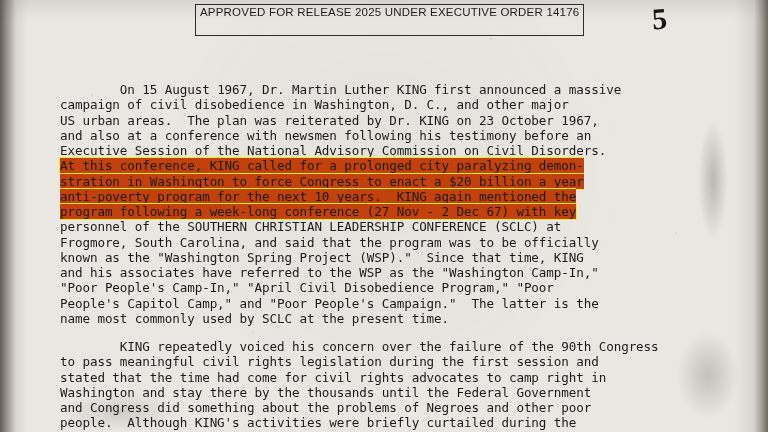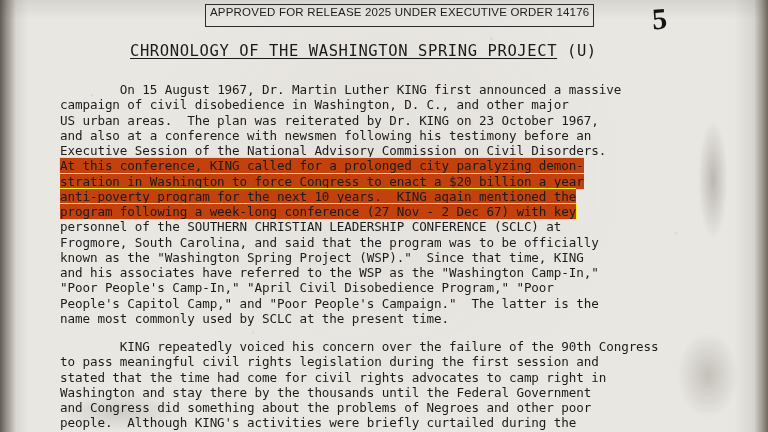--- a/index.html
+++ b/index.html
@@ -69,23 +69,23 @@
   }
   .smudge-c {
     position: absolute;
     left: 60px; top: 392px;
     width: 120px; height: 40px;
     background: radial-gradient(ellipse at 50% 50%, rgba(90,84,74,0.18), rgba(90,84,74,0) 70%);
   }
 
   .stamp {
     position: absolute;
-    left: 205px; top: 4px;
+    left: 195px; top: 4px;
     border: 1.5px solid #2c2c2c;
-    padding: 1px 4px 8px 4px;
+    padding: 1px 4px 17px 4px;
     font-family: "Liberation Sans", sans-serif;
     font-size: 11.5px;
     letter-spacing: 0.2px;
     color: #1d1d1d;
     background: rgba(233,231,226,0.25);
     white-space: nowrap;
   }
   .pagemark {
     position: absolute;
     left: 652px; top: 2px;
@@ -139,21 +139,20 @@
   <div class="edge-left"></div>
   <div class="edge-right"></div>
   <div class="smudge-a"></div>
   <div class="smudge-b"></div>
   <div class="smudge-c"></div>
   <div class="vignette"></div>
 
   <div class="stamp">APPROVED FOR RELEASE 2025 UNDER EXECUTIVE ORDER 14176</div>
   <div class="pagemark">5</div>
 
-  <div class="doc-title"><span class="u">CHRONOLOGY OF THE WASHINGTON SPRING PROJECT</span><span> (U)</span></div>
 
   <div class="body-text"><div class="para"><span>        On 15 August 1967, Dr. Martin Luther KING first announced a massive
 campaign of civil disobedience in Washington, D. C., and other major
 US urban areas.  The plan was reiterated by Dr. KING on 23 October 1967,
 and also at a conference with newsmen following his testimony before an
 Executive Session of the National Advisory Commission on Civil Disorders.
 </span><span class="hl">At this conference, KING called for a prolonged city paralyzing demon-
 stration in Washington to force Congress to enact a $20 billion a year
 anti-poverty program for the next 10 years.  KING again mentioned the
 program following a week-long conference (27 Nov - 2 Dec 67) with key</span><span>

